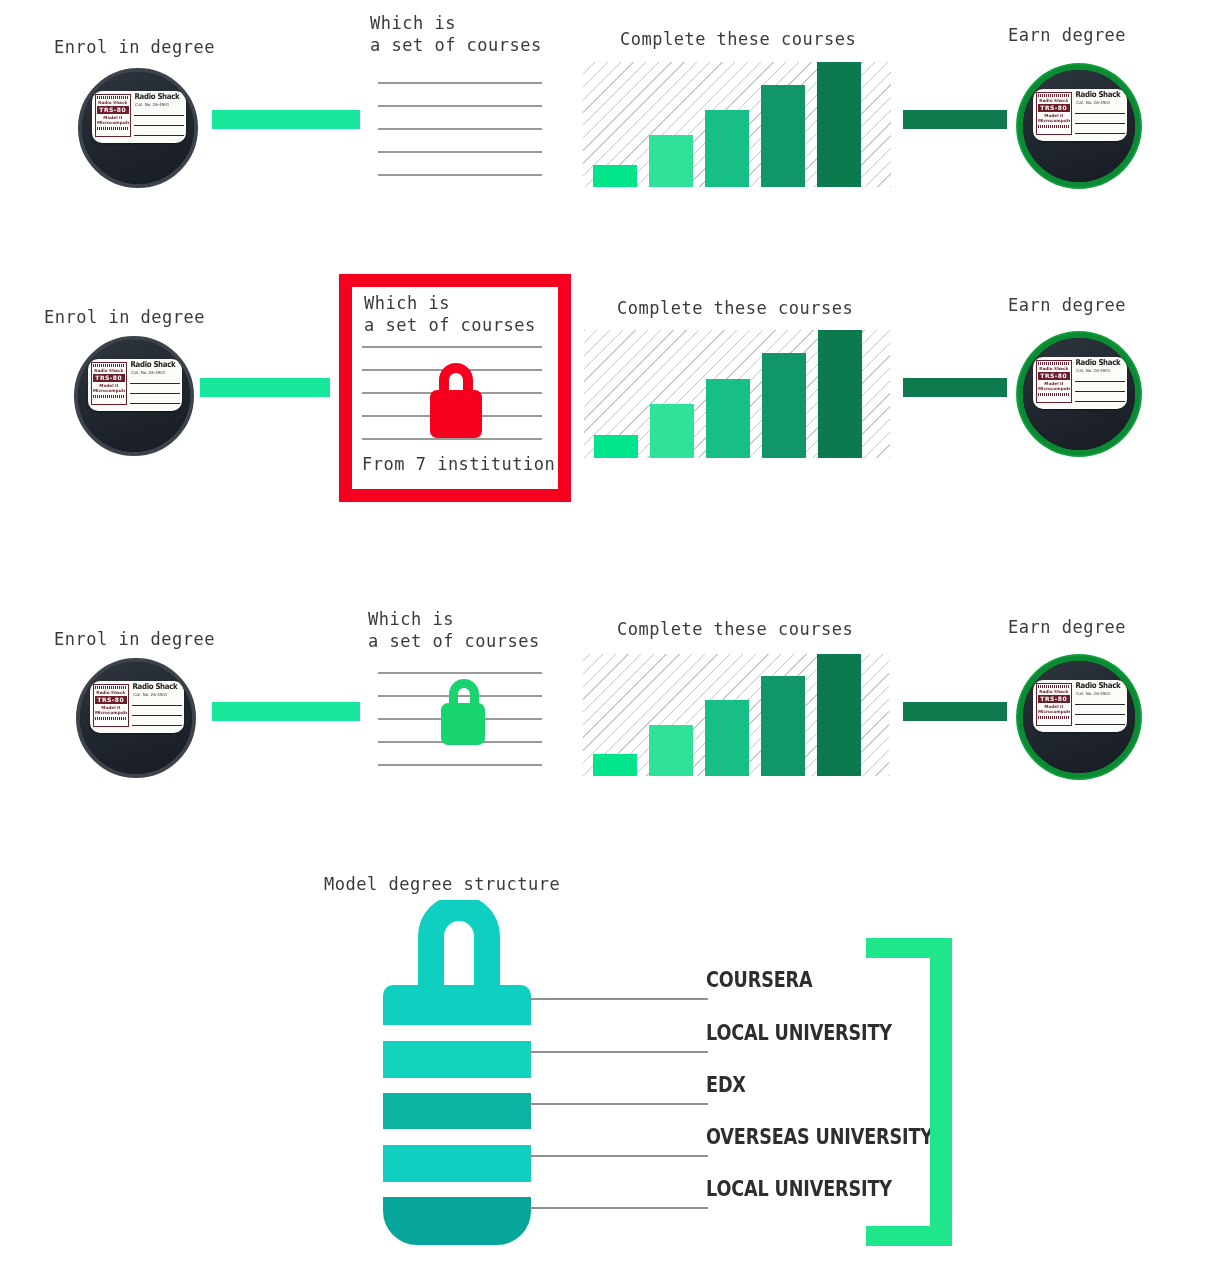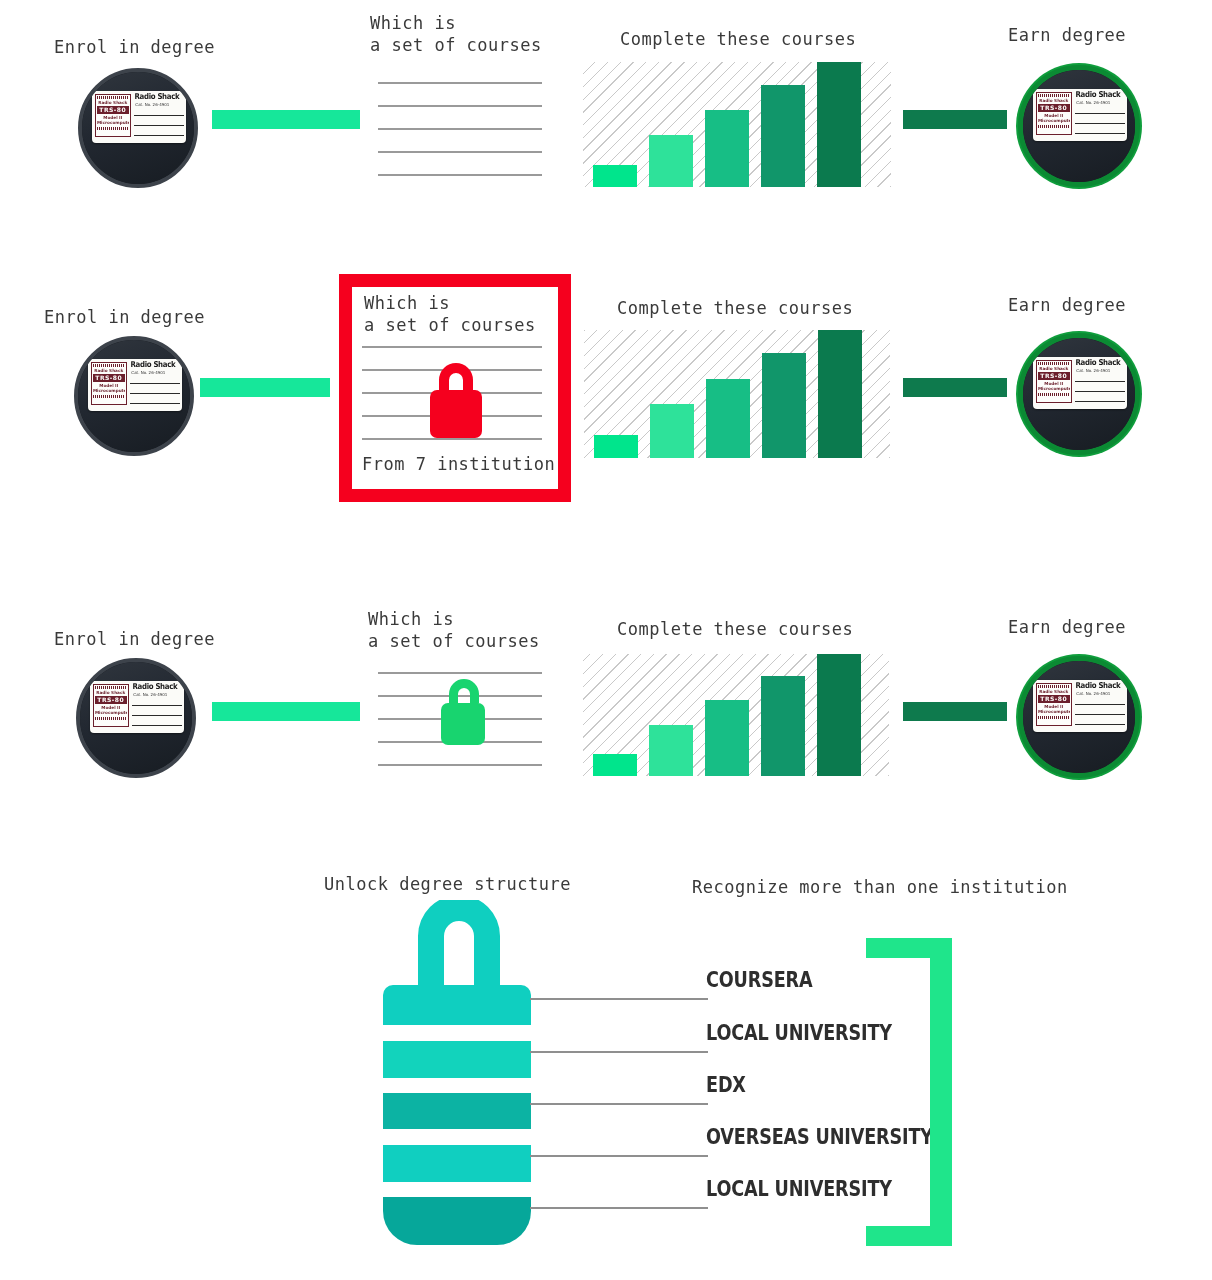--- a/index.html
+++ b/index.html
@@ -56,21 +56,21 @@
     background:
       linear-gradient(160deg, #30363e 0%, #222831 45%, #171c22 100%);
   }
   .disc-label {
     position: absolute;
     left: 9%;
     top: 17%;
     width: 84%;
     height: 46%;
     background: #fbfbf8;
-    border-radius: 4px;
+    border-radius: 10px;
     box-shadow: 0 1px 2px rgba(0,0,0,.4);
     overflow: hidden;
   }
   .lbl-brand {
     position: absolute;
     left: 45%;
     top: 4%;
     font-family: "DejaVu Sans", sans-serif;
     font-weight: bold;
     font-size: 7px;
@@ -459,23 +459,22 @@
       </div>
       <div class="lbl-rule" style="top:46%;"></div>
       <div class="lbl-rule" style="top:66%;"></div>
       <div class="lbl-rule" style="top:86%;"></div>
     </div>
   </div>
 </div>
 
 <div class="row" style="top:860px;height:420px;">
 
-  <div class="caption" style="left:324px;top:13px;">Unlock degree structure</div>
-
-  <div class="caption" style="left:692px;top:16px;">Recognize more than one institution</div>
+  <div class="caption" style="left:324px;top:13px;">Model degree structure</div>
+
 
   <div class="shackle" style="left:404px;top:40px;">
     <svg width="110" height="95" viewBox="0 0 110 95" aria-hidden="true">
       <path d="M14 95 V36 a41 41 0 0 1 82 0 V95 h-26 V36 a15 15 0 0 0 -30 0 V95 Z" fill="#0FCFC0"></path>
       <rect x="14" y="60" width="26" height="35" fill="#0FCFC0"></rect>
     </svg>
   </div>
 
   <div class="stack" style="left:383px;top:125px;width:148px;height:240px;">
     <div class="band" style="top:0px;width:148px;height:40px;background:#0FCFC0;border-radius:10px 10px 0 0;"></div>

